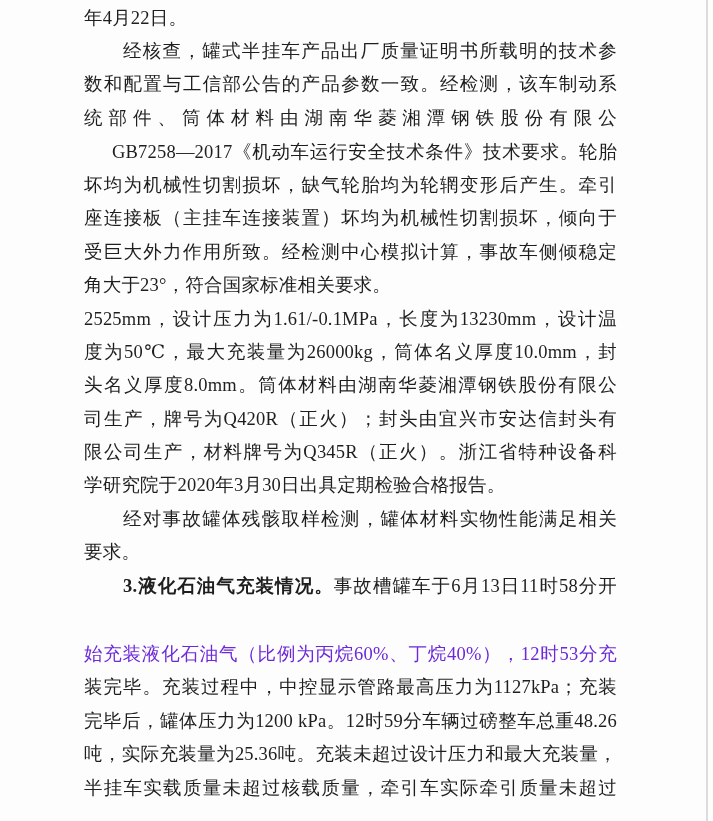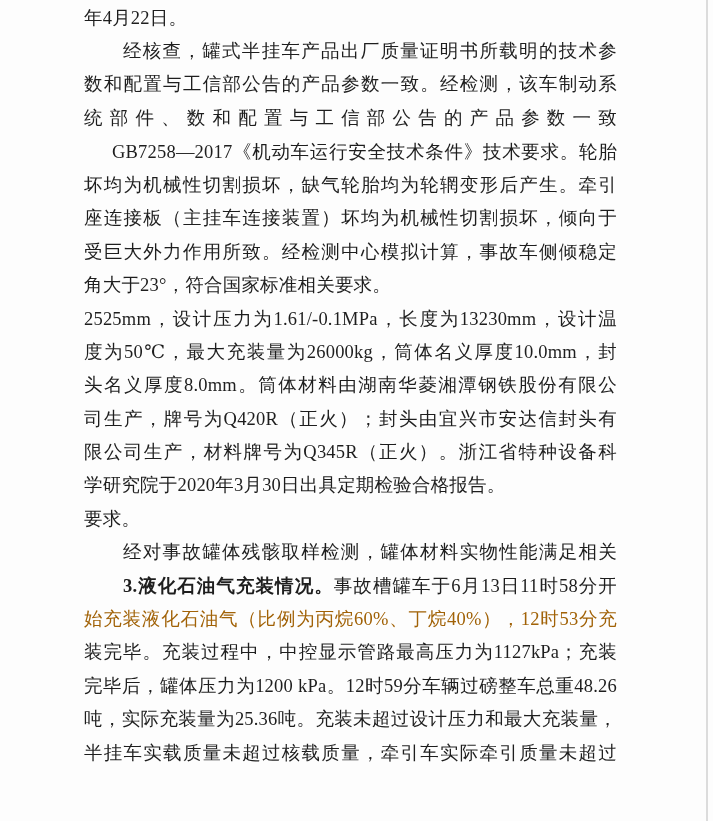--- a/index.html
+++ b/index.html
@@ -52,35 +52,35 @@
   }
 </style>
 </head>
 <body>
 
 <div class="page" style="background: rgb(253, 253, 253);">
   <div class="text-block">
       <div class="line no-justify" style="color: rgb(30, 30, 30);"><span class="seg">年4月22日。</span></div>
       <div class="line indent" style="color: rgb(30, 30, 30);"><span class="seg">经核查，罐式半挂车产品出厂质量证明书所载明的技术参</span></div>
       <div class="line" style="color: rgb(30, 30, 30); font-family: Liberation Mono, monospace;"><span class="seg">数和配置与工信部公告的产品参数一致。经检测，该车制动系</span></div>
-      <div class="line" style="color: rgb(30, 30, 30);"><span class="seg">统部件、数和配置与工信部公告的产品参数一致</span></div>
+      <div class="line" style="color: rgb(30, 30, 30);"><span class="seg">统部件、筒体材料由湖南华菱湘潭钢铁股份有限公</span></div>
       <div class="line" style="color: rgb(30, 30, 30); margin-left: 28px;"><span class="seg">GB7258—2017《机动车运行安全技术条件》技术要求。轮胎损</span></div>
       <div class="line" style="color: rgb(30, 30, 30);"><span class="seg">坏均为机械性切割损坏，缺气轮胎均为轮辋变形后产生。牵引</span></div>
       <div class="line" style="color: rgb(30, 30, 30);"><span class="seg">座连接板（主挂车连接装置）坏均为机械性切割损坏，倾向于</span></div>
       <div class="line" style="color: rgb(30, 30, 30);"><span class="seg">受巨大外力作用所致。经检测中心模拟计算，事故车侧倾稳定</span></div>
       <div class="line no-justify" style="color: rgb(30, 30, 30);"><span class="seg">角大于23°，符合国家标准相关要求。</span></div>
       <div class="line" style="color: rgb(30, 30, 30);"><span class="seg">2525mm，设计压力为1.61/-0.1MPa，长度为13230mm，设计温</span></div>
       <div class="line" style="color: rgb(30, 30, 30);"><span class="seg">度为50℃，最大充装量为26000kg，筒体名义厚度10.0mm，封</span></div>
       <div class="line" style="color: rgb(30, 30, 30);"><span class="seg">头名义厚度8.0mm。筒体材料由湖南华菱湘潭钢铁股份有限公</span></div>
       <div class="line" style="color: rgb(30, 30, 30);"><span class="seg">司生产，牌号为Q420R（正火）；封头由宜兴市安达信封头有</span></div>
       <div class="line" style="color: rgb(30, 30, 30);"><span class="seg">限公司生产，材料牌号为Q345R（正火）。浙江省特种设备科</span></div>
       <div class="line no-justify" style="color: rgb(30, 30, 30);"><span class="seg">学研究院于2020年3月30日出具定期检验合格报告。</span></div>
+      <div class="line indent" style="color: rgb(30, 30, 30);"><span class="seg">经对事故罐体残骸取样检测，罐体材料实物性能满足相关</span></div>
       <div class="line no-justify" style="color: rgb(30, 30, 30);"><span class="seg">要求。</span></div>
-      <div class="line indent" style="color: rgb(30, 30, 30);"><span class="seg">经对事故罐体残骸取样检测，罐体材料实物性能满足相关</span></div>
       <div class="line indent" style="color: rgb(30, 30, 30);"><span class="seg bold">3.液化石油气充装情况。</span><span class="seg">事故槽罐车于6月13日11时58分开</span></div>
-      <div class="line" style="color: #a16207;"><span class="seg">始充装液化石油气（比例为丙烷60%、丁烷40%），12时53分充</span></div>
+      <div class="line" style="color: #6d28d9; margin-top: 35px;"><span class="seg">始充装液化石油气（比例为丙烷60%、丁烷40%），12时53分充</span></div>
       <div class="line" style="color: rgb(30, 30, 30);"><span class="seg">装完毕。充装过程中，中控显示管路最高压力为1127kPa；充装</span></div>
       <div class="line" style="color: rgb(30, 30, 30);"><span class="seg">完毕后，罐体压力为1200 kPa。12时59分车辆过磅整车总重48.26</span></div>
       <div class="line" style="color: rgb(30, 30, 30);"><span class="seg">吨，实际充装量为25.36吨。充装未超过设计压力和最大充装量，</span></div>
       <div class="line" style="color: rgb(30, 30, 30);"><span class="seg">半挂车实载质量未超过核载质量，牵引车实际牵引质量未超过</span></div>
     </div>
   <div class="page-edge" style="background: rgb(220, 220, 220);"></div>
 </div>
 
 </body></html>

